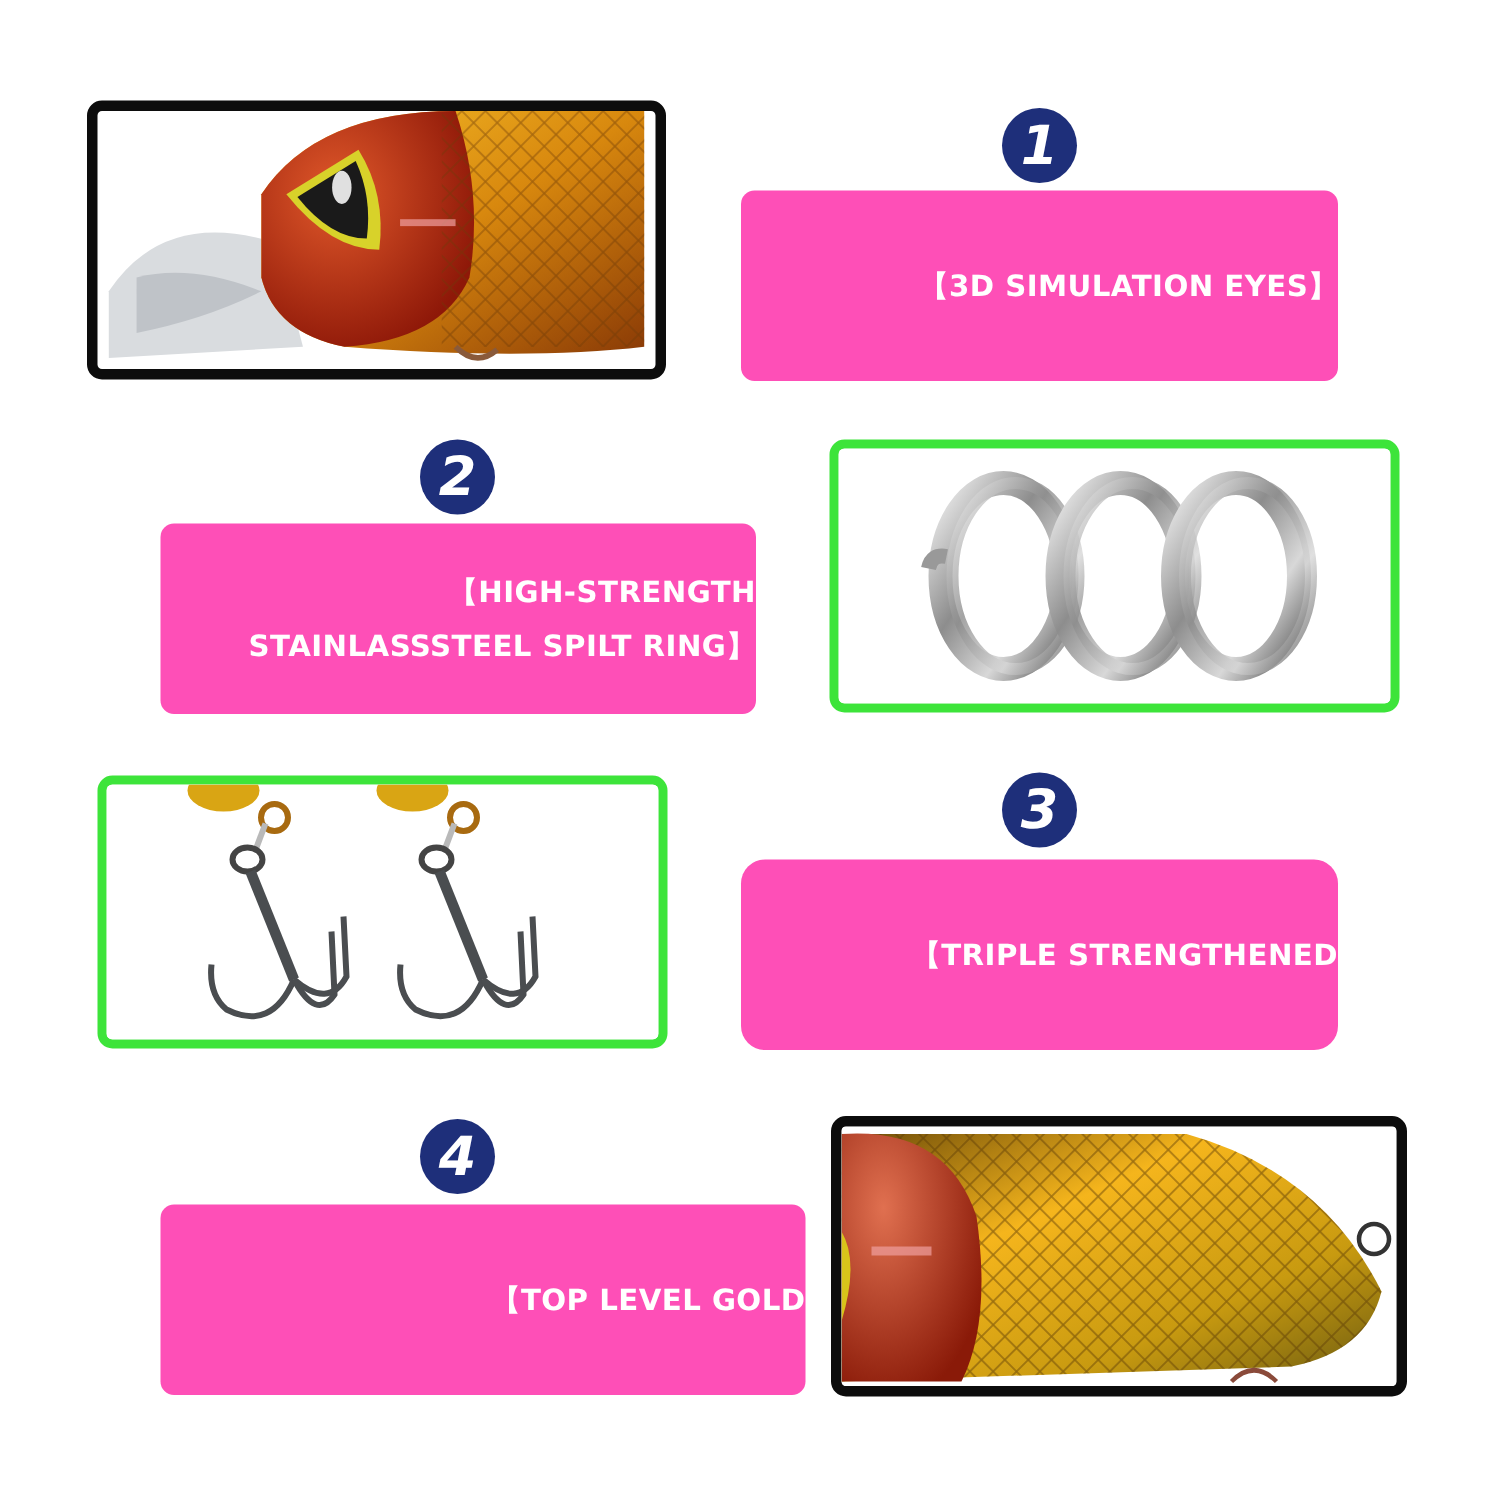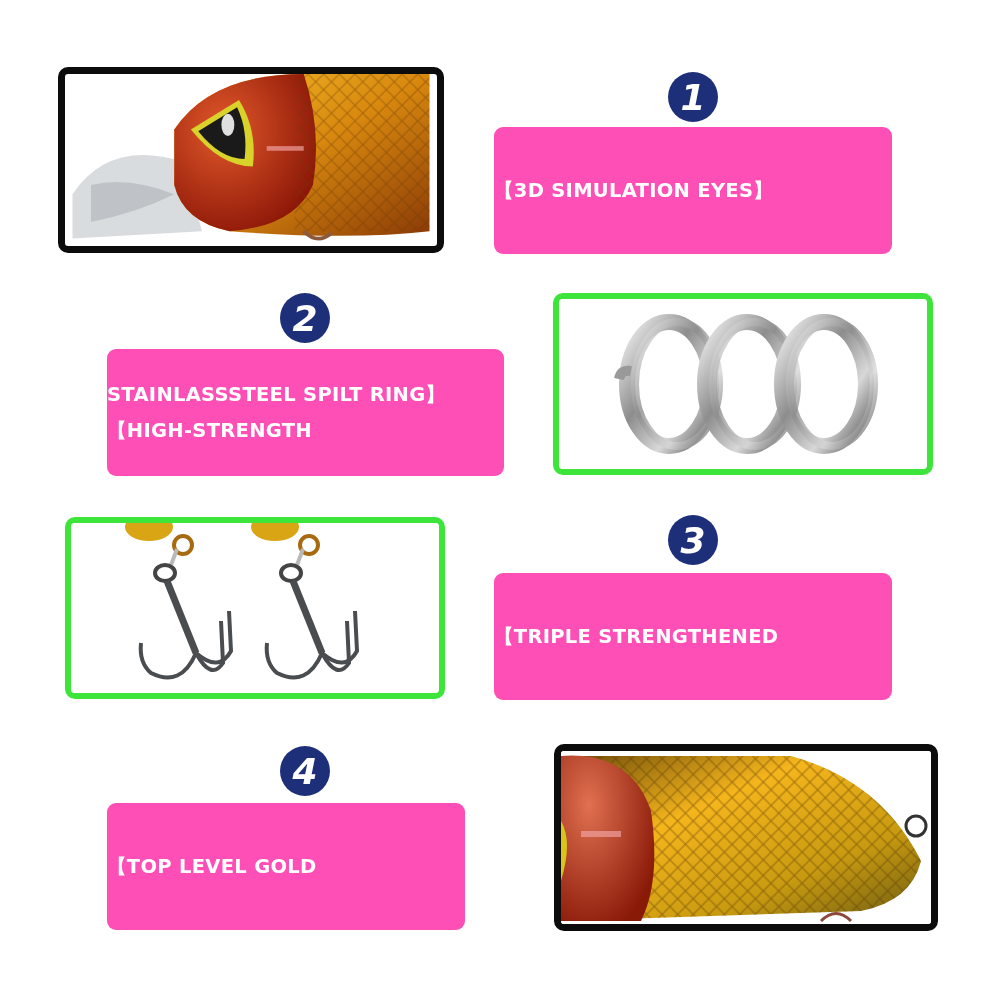--- a/index.html
+++ b/index.html
@@ -1,21 +1,21 @@
 <!DOCTYPE html>
 <html><head>
 <meta charset="utf-8">
 <style>
   html, body { margin:0; padding:0; background:#ffffff; }
   body { width:1000px; height:1000px; position:relative; overflow:hidden; font-family:"DejaVu Sans", sans-serif; }
   .panel { position:absolute; box-sizing:border-box; border-radius:10px; overflow:hidden; background:#fff; }
   .panel.black { border:7px solid #0c0c0c; }
   .panel.green { border:6px solid #3de43a; }
   .label-box { position:absolute; box-sizing:border-box; background:#fe4fb7; border-radius:9px;
-    display:flex; flex-direction:column; align-items:flex-start; justify-content:center; color:#fff;
+    display:flex; flex-direction:column; align-items:flex-end; justify-content:center; color:#fff;
     font-family:"DejaVu Sans", sans-serif; font-weight:bold; font-size:19.5px; letter-spacing:0.3px; line-height:36px; text-align:center; }
   .badge { position:absolute; width:50px; height:50px; border-radius:50%; background:#1e2f7a;
     display:flex; align-items:center; justify-content:center; color:#fff; font-family:"DejaVu Sans", sans-serif;
     font-weight:bold; font-style:italic; font-size:36px; }
   svg { display:block; width:100%; height:100%; }
 </style>
 </head>
 <body>
 
 <div class="panel black" style="left:58px;top:67px;width:386px;height:186px;">
@@ -52,22 +52,22 @@
   <span>1</span>
 </div>
 <div class="label-box" style="left:494px;top:127px;width:398px;height:127px;">
   <div>【3D SIMULATION EYES】</div>
 </div>
 
 <div class="badge" style="left:280px;top:293px;">
   <span>2</span>
 </div>
 <div class="label-box" style="left:107px;top:349px;width:397px;height:127px;">
+  <div>【HIGH-STRENGTH</div>
   <div>STAINLASSSTEEL SPILT RING】</div>
-  <div>【HIGH-STRENGTH</div>
 </div>
 
 <div class="panel green" style="left:553px;top:293px;width:380px;height:182px;">
   <svg viewBox="0 0 368 170">
     <defs>
       <linearGradient id="steel" x1="0" y1="0" x2="1" y2="1">
         <stop offset="0" stop-color="#f2f2f2"></stop>
           <stop offset="0.4" stop-color="#8d8d8d"></stop>
           <stop offset="0.7" stop-color="#d8d8d8"></stop>
           <stop offset="1" stop-color="#555"></stop>
@@ -108,28 +108,28 @@
       <path d="M125 130 Q110 165 80 150 Q68 140 70 120" stroke="#4a4d50" stroke-width="4" fill="none"></path>
       <path d="M125 130 Q140 158 152 140 L150 98" stroke="#4a4d50" stroke-width="4" fill="none"></path>
       <path d="M125 130 Q148 150 160 128 L158 88" stroke="#4a4d50" stroke-width="4" fill="none"></path>
     </g>
   </svg>
 </div>
 
 <div class="badge" style="left:668px;top:515px;">
   <span>3</span>
 </div>
-<div class="label-box" style="left:494px;top:573px;width:398px;height:127px;">
+<div class="label-box" style="left:494px;top:573px;width:398px;height:127px;border-radius:16px;">
   <div>【TRIPLE STRENGTHENED</div>
 </div>
 
 <div class="badge" style="left:280px;top:746px;">
   <span>4</span>
 </div>
-<div class="label-box" style="left:107px;top:803px;width:358px;height:127px;">
+<div class="label-box" style="left:107px;top:803px;width:430px;height:127px;">
   <div>【TOP LEVEL GOLD</div>
 </div>
 
 <div class="panel black" style="left:554px;top:744px;width:384px;height:187px;">
   <svg viewBox="0 0 370 173">
     <defs>
       <linearGradient id="gold2" x1="0" y1="0" x2="1" y2="1">
         <stop offset="0" stop-color="#6b4a08"></stop>
           <stop offset="0.35" stop-color="#f5b51c"></stop>
           <stop offset="0.7" stop-color="#c89a10"></stop>

